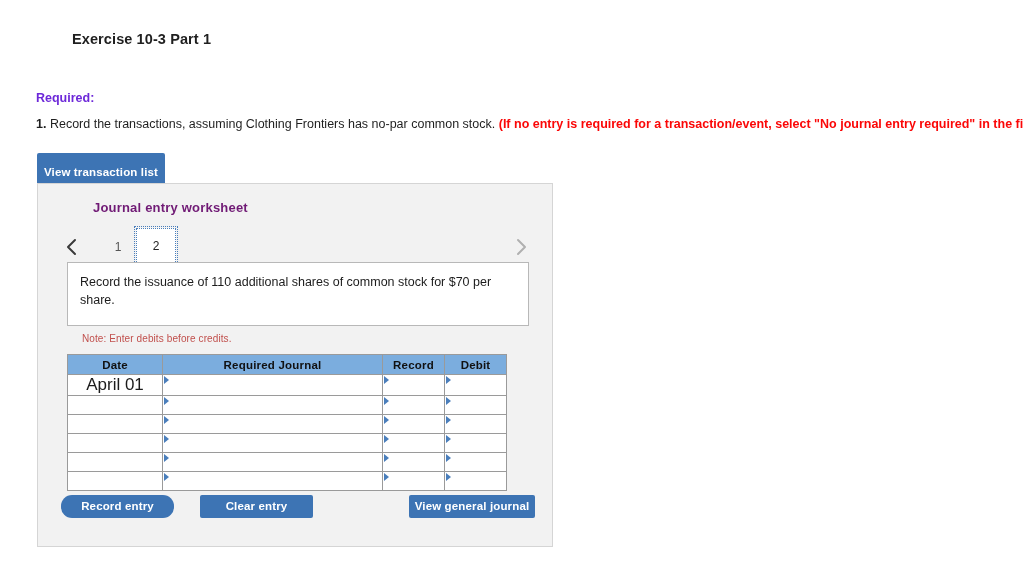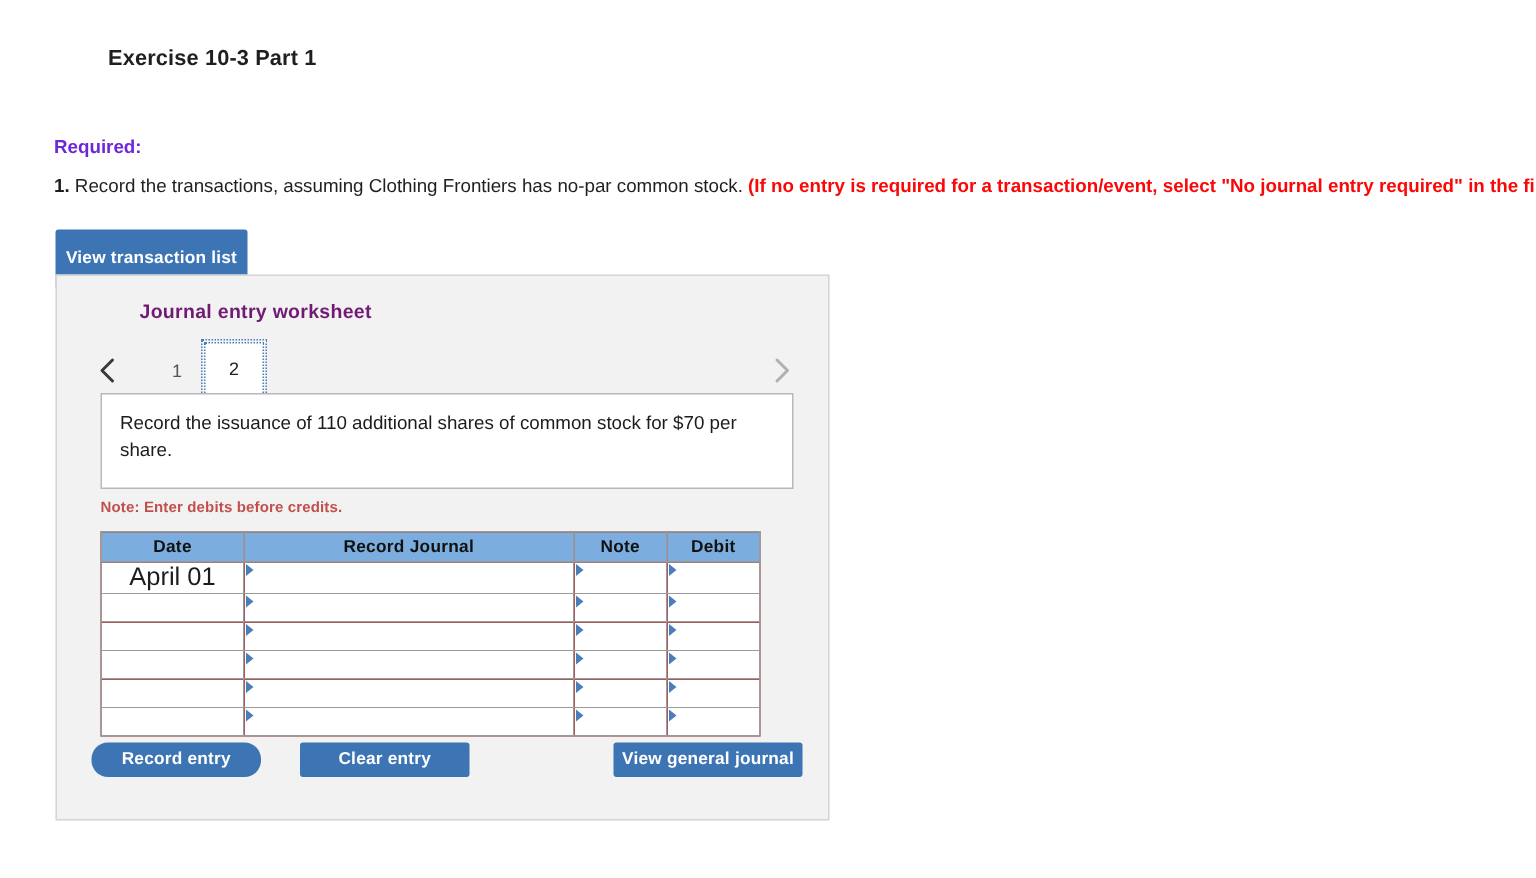--- a/index.html
+++ b/index.html
@@ -165,37 +165,37 @@
     border: 1px solid #b8b8b8;
     box-sizing: border-box;
     padding: 10px 12px;
     font-size: 12.5px;
     line-height: 1.45;
     color: #1c1c1c;
   }
 
   .note-line {
     position: absolute;
-    left: 29px;
+    left: 44px;
     top: 149px;
     font-size: 10px;
     color: #c1504d;
-    font-weight: bold;
+    font-weight: normal;
     letter-spacing: 0.1px;
   }
 
   
   .journal-table {
     position: absolute;
     left: 29px;
     top: 170px;
     width: 384px;
     border-collapse: collapse;
     table-layout: fixed;
-    background: #b91c1c;
+    background: #4d7c0f;
     border: 1px solid #9a9a9a;
   }
   .journal-table th {
     background: #7badde;
     border: 1px solid #9a9a9a;
     font-size: 11.5px;
     font-weight: bold;
     color: #111111;
     height: 19px;
     padding: 0;
@@ -300,22 +300,22 @@
   <table class="journal-table">
     <colgroup>
       <col class="col-date">
       <col class="col-journal">
       <col class="col-debit">
       <col class="col-credit">
     </colgroup>
     <thead>
       <tr>
         <th>Date</th>
-        <th>Record Journal</th>
-        <th>Note</th>
+        <th>Required Journal</th>
+        <th>Record</th>
         <th>Debit</th>
       </tr>
     </thead>
     <tbody>
       <tr>
         <td class="cell-date">April 01</td>
         <td class="cell-input">
           <span class="cell-marker"></span>
         </td>
         <td class="cell-input">

